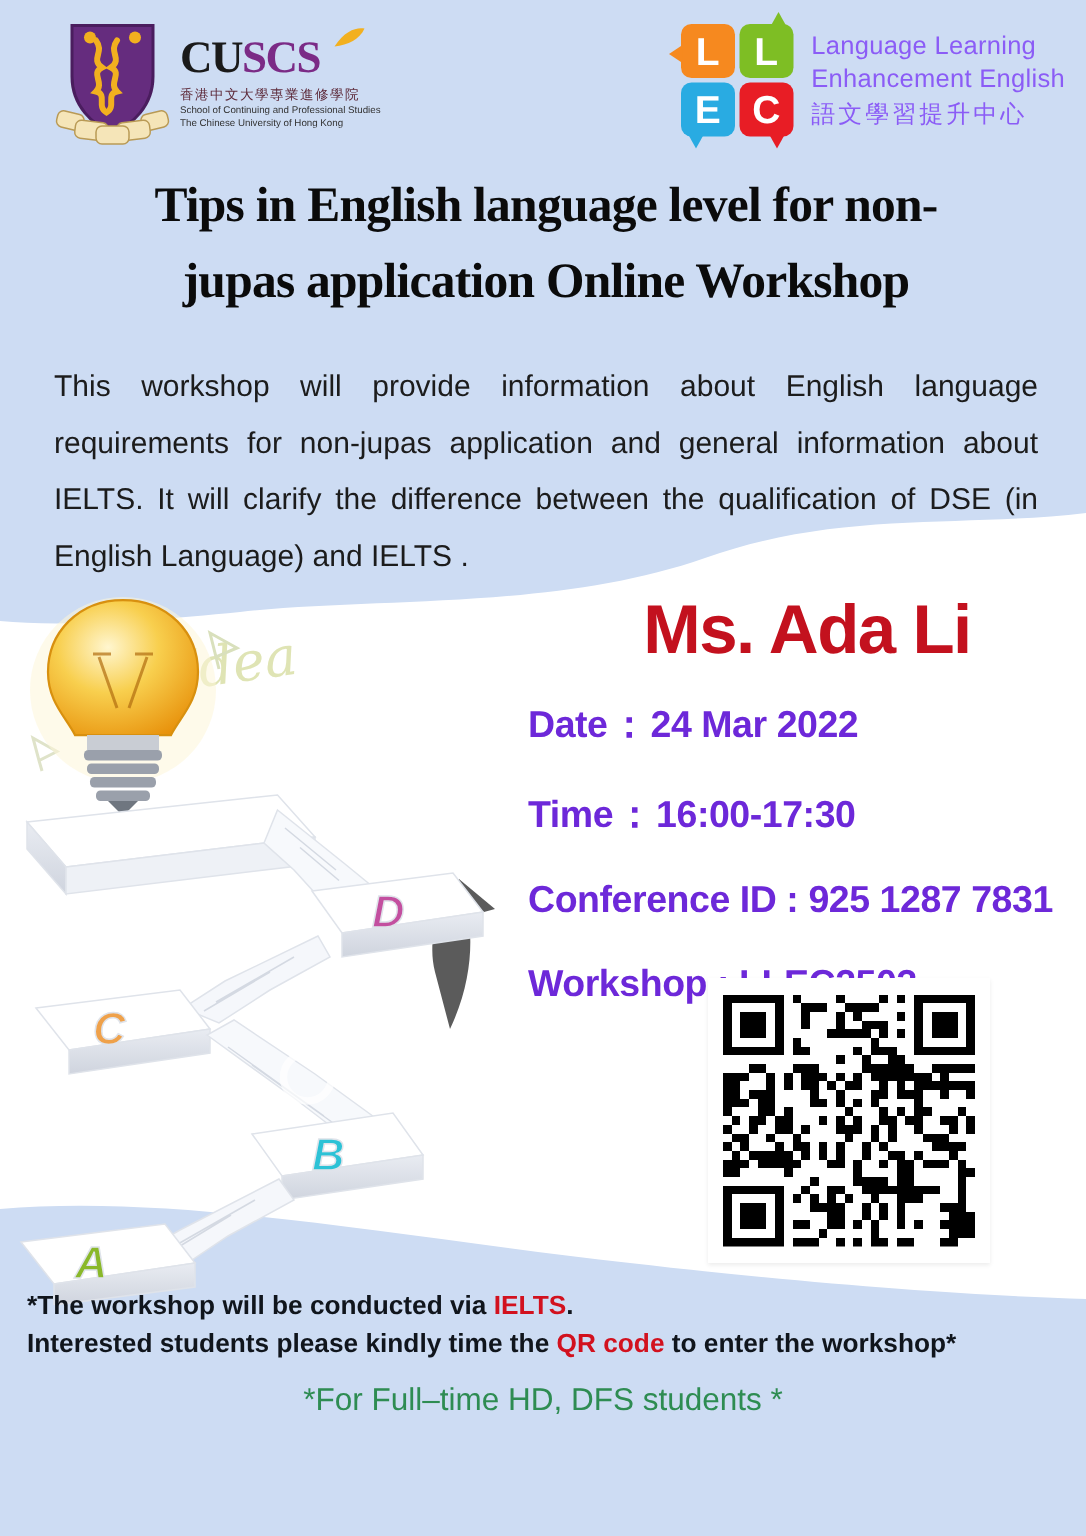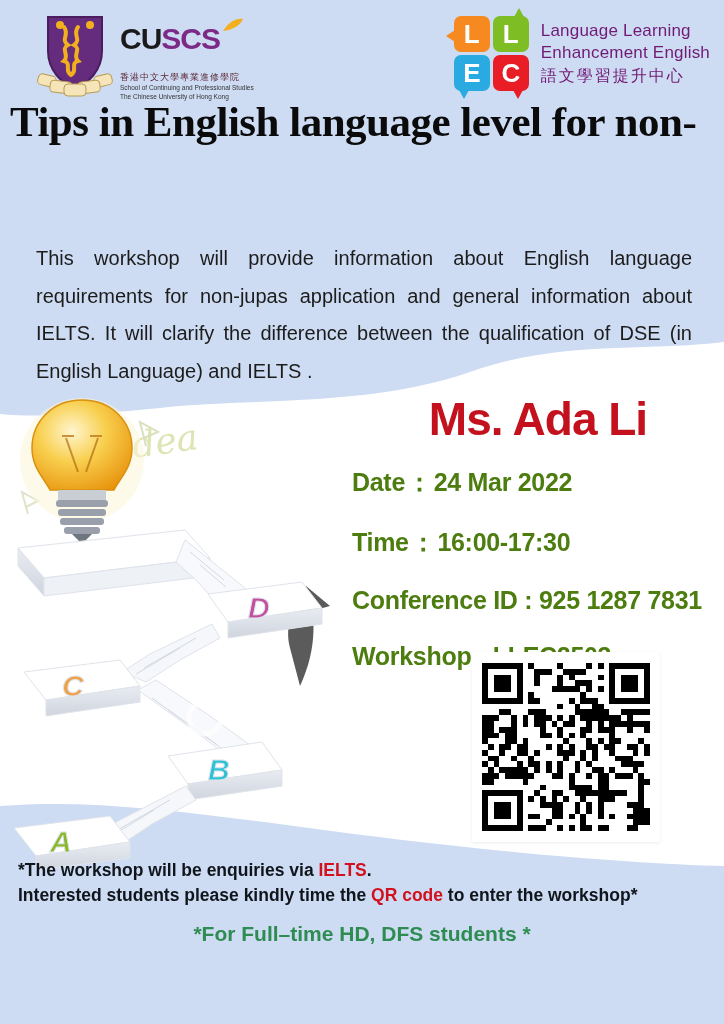--- a/index.html
+++ b/index.html
@@ -7,74 +7,74 @@
     position:relative;width:724px;height:1024px;margin:0 auto;
     background:#ffffff;overflow:hidden;
     font-family:"Liberation Sans",sans-serif;
   }
   .bg-layer{position:absolute;inset:0;z-index:0;}
 
   
   .header{position:absolute;top:0;left:0;right:0;height:112px;z-index:3;}
   .cuhk-logo{position:absolute;left:36px;top:13px;width:78px;height:90px;}
   .cuscs-block{position:absolute;left:120px;top:24px;width:150px;}
-  .cuscs-word{font-family:Liberation Sans, sans-serif;font-weight:bold;font-size:30px;letter-spacing:-1px;line-height:30px;}
+  .cuscs-word{font-family:Liberation Serif, serif;font-weight:bold;font-size:30px;letter-spacing:-1px;line-height:30px;}
   .cuscs-word .cu{color:#1a1a1a;}
   .cuscs-word .scs{color:#7b2b86;}
   .cuscs-leaf{position:absolute;left:102px;top:-6px;width:22px;height:14px;}
-  .cuscs-cn{font-size:9px;color:#5d2a3a;letter-spacing:1px;margin-top:17px;white-space:nowrap;}
+  .cuscs-cn{font-size:9px;color:#5d2a3a;letter-spacing:1px;margin-top:3px;white-space:nowrap;}
   .cuscs-en{font-size:6.5px;color:#333;line-height:8.5px;white-space:nowrap;}
   .llec{position:absolute;right:14px;top:16px;display:flex;align-items:center;gap:12px;}
   .llec-grid{display:grid;grid-template-columns:36px 36px;grid-template-rows:36px 36px;gap:3px;}
   .llec-tile{position:relative;border-radius:7px;color:#fff;font-weight:bold;font-size:26px;
     display:flex;align-items:center;justify-content:center;font-family:"Liberation Sans",sans-serif;}
   .tile-orange{background:#f6891f;}
   .tile-green{background:#7ebe24;}
   .tile-blue{background:#29abe2;}
   .tile-red{background:#e81d25;}
   .tail{position:absolute;width:0;height:0;}
   .tail-o{left:-8px;top:14px;border-top:6px solid transparent;border-bottom:6px solid transparent;border-right:9px solid #f6891f;}
   .tail-g{top:-8px;right:5px;border-left:5px solid transparent;border-right:5px solid transparent;border-bottom:9px solid #7ebe24;}
   .tail-b{bottom:-8px;left:5px;border-left:5px solid transparent;border-right:5px solid transparent;border-top:9px solid #29abe2;}
   .tail-r{bottom:-8px;right:6px;border-left:5px solid transparent;border-right:5px solid transparent;border-top:9px solid #e81d25;}
-  .llec-text{color:#701a75;}
+  .llec-text{color:#8b5cf6;}
   .llec-text .en{font-size:17px;line-height:22px;letter-spacing:.2px;}
   .llec-text .cn{font-size:16px;margin-top:2px;letter-spacing:2px;}
 
   
   .title{
-    position:absolute;left:10px;right:6px;top:96px;z-index:3;
+    position:absolute;left:10px;right:6px;top:112px;z-index:3;
     font-family:"Liberation Serif","DejaVu Serif",serif;font-weight:bold;
-    font-size:43px;line-height:51px;color:#0b0b0b;letter-spacing:-.5px;
+    font-size:33px;line-height:51px;color:#0b0b0b;letter-spacing:-.5px;text-align:center;
   }
 
   
   .desc{
     position:absolute;left:36px;right:32px;top:240px;z-index:3;
     font-size:20px;line-height:37.5px;color:#1c1c1c;text-align:justify;
   }
 
   
   .speaker{
     position:absolute;left:360px;width:356px;top:392px;z-index:3;text-align:center;
     color:#c3111e;font-size:46px;font-weight:bold;letter-spacing:-1px;
   }
   .details{position:absolute;left:352px;top:466px;z-index:3;}
-  .detail-row{font-size:25px;font-weight:bold;color:#4d7c0f;margin-bottom:27px;letter-spacing:-.3px;}
+  .detail-row{font-size:25px;font-weight:bold;color:#6d28d9;margin-bottom:27px;letter-spacing:-.3px;}
   .detail-row .sep{padding:0 2px;}
 
   
   .qr-box{position:absolute;left:472px;top:652px;width:188px;height:190px;background:#fff;z-index:3;
     display:flex;align-items:center;justify-content:center;box-shadow:0 1px 3px rgba(0,0,0,.08);}
 
   
   .notes{position:absolute;left:18px;top:858px;z-index:3;font-weight:bold;font-size:17.5px;line-height:25px;color:#10151c;}
   .notes .hl{color:#d2111e;}
   .audience{position:absolute;left:0;right:0;top:922px;z-index:3;text-align:center;
-    color:#2e8c52;font-weight:bold;font-size:21px;}
+    color:#2e8c52;font-weight:normal;font-size:21px;}
   .footer{position:absolute;left:28px;top:962px;z-index:3;
     font-family:"DejaVu Serif","Liberation Serif",serif;font-size:16px;line-height:21px;color:#101010;}
   .footer a{color:#101010;text-decoration:underline;}
 
   .illus{position:absolute;left:0;top:380px;width:345px;height:490px;z-index:2;}
 </style>
 </head>
 <body>
 
 <div class="poster">
@@ -134,20 +134,21 @@
       <div class="llec-text">
         <div class="en">Language Learning</div>
         <div class="en">Enhancement English</div>
         <div class="cn">語文學習提升中心</div>
       </div>
     </div>
   </div>
 
   <div class="title">
     <div>Tips in English language level for non-</div>
+    <div>jupas application Online Workshop</div>
   </div>
 
   <div class="desc">This workshop will provide information about English language  requirements for non-jupas application and general information about IELTS. It will clarify the difference between the qualification of DSE (in English Language) and IELTS .</div>
 
   <svg class="illus" viewBox="0 0 345 490">
     <defs>
       <radialGradient id="bulbGrad" cx="40%" cy="35%" r="75%">
         <stop offset="0%" stop-color="#fff6cf"></stop>
         <stop offset="45%" stop-color="#f8cf4e"></stop>
         <stop offset="100%" stop-color="#e8920c"></stop>
@@ -532,21 +533,21 @@
         <rect x="22" y="0" width="7" height="7" fill="#000"></rect>
         <rect x="23" y="1" width="5" height="5" fill="#fff"></rect>
         <rect x="24" y="2" width="3" height="3" fill="#000"></rect>
         <rect x="0" y="22" width="7" height="7" fill="#000"></rect>
         <rect x="1" y="23" width="5" height="5" fill="#fff"></rect>
         <rect x="2" y="24" width="3" height="3" fill="#000"></rect>
       </svg>
   </div>
 
   <div class="notes">
-    <div><span>*The workshop will be enquiries via </span><span class="hl">IELTS</span><span>.</span></div>
+    <div><span>*The workshop will be conducted via </span><span class="hl">IELTS</span><span>.</span></div>
     <div><span>Interested students please kindly time the </span><span class="hl">QR code</span><span> to enter the workshop*</span></div>
   </div>
 
   <div class="audience">*For Full–time HD, DFS students *</div>
 
   <div class="footer">
   </div>
 
 </div>
 

